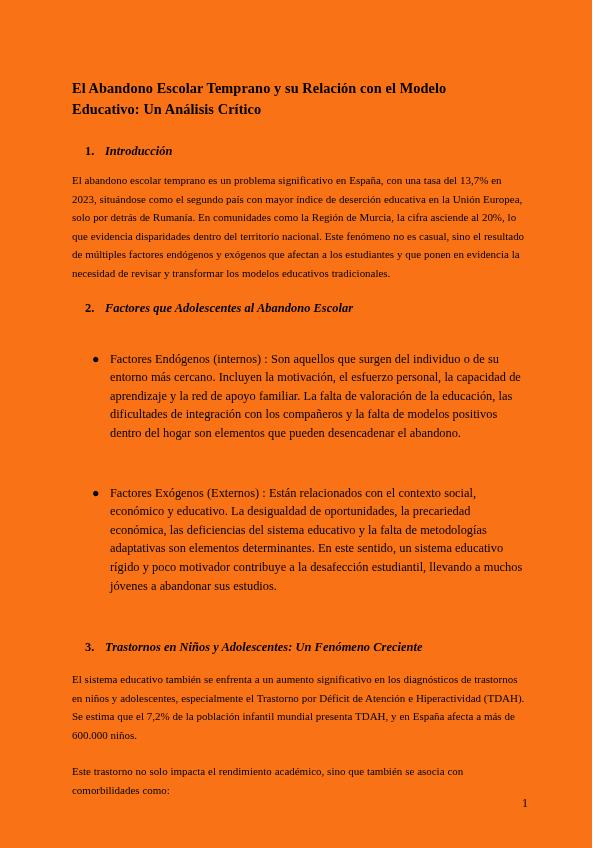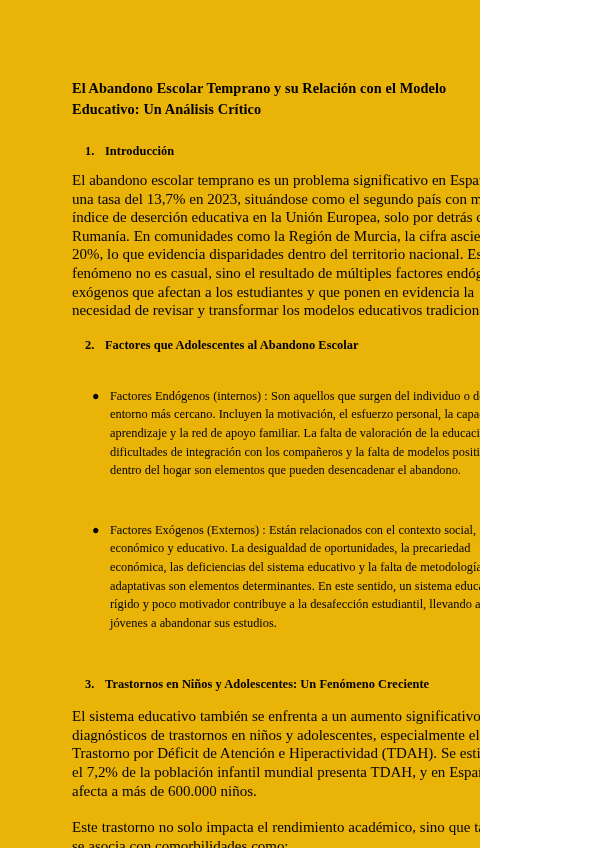--- a/index.html
+++ b/index.html
@@ -10,23 +10,23 @@
   }
 
   body {
     font-family: "Liberation Serif", "DejaVu Serif", serif;
     color: #000000;
     -webkit-font-smoothing: antialiased;
   }
 
   .page {
     position: relative;
-    width: 480px;
+    width: 592px;
     height: 848px;
-    background: #eab308;
+    background: #f97316;
     overflow: hidden;
     box-sizing: border-box;
     padding-left: 33px;
   }
 
   .content {
     position: absolute;
     left: 72px;
     top: 78px;
     width: 456px;
@@ -54,25 +54,26 @@
   }
 
   .section-heading .num {
     width: 20px;
     flex: 0 0 20px;
     font-weight: bold;
   }
 
   .section-heading .heading-text {
     flex: 1 1 auto;
+    font-style: italic;
   }
 
   
   .para {
-    font-size: 15px;
+    font-size: 11px;
     line-height: 18.6px;
     text-align: left;
     letter-spacing: -0.02px;
     margin: 0;
     word-spacing: 0.15px;
   }
 
   
   .bullet-item {
     position: relative;

